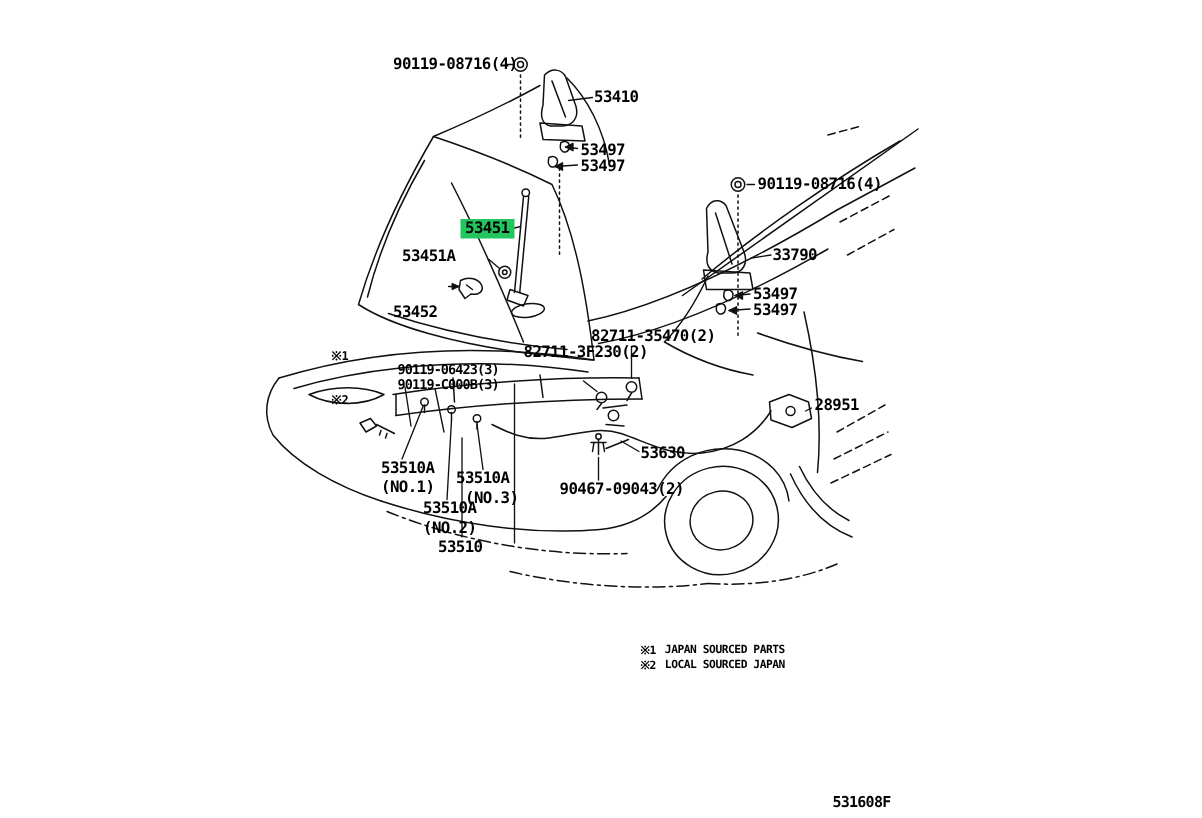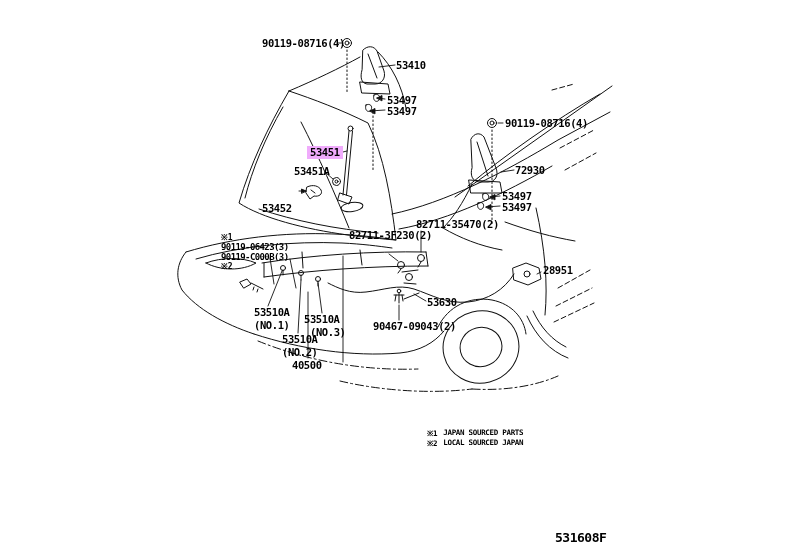--- a/index.html
+++ b/index.html
@@ -2,28 +2,28 @@
 <html><head>
 <meta charset="utf-8">
 <style>
   html,body{margin:0;padding:0;background:#ffffff;}
   body{width:801px;height:545px;overflow:hidden;position:relative;
        font-family:"DejaVu Sans Mono","Liberation Mono",monospace;color:#000;}
   .stage{position:absolute;left:0;top:0;width:801px;height:490px;}
   svg.art{position:absolute;left:0;top:0;}
   .callout{position:absolute;font-weight:bold;font-size:10.5px;letter-spacing:-0.4px;
            line-height:1;white-space:nowrap;cursor:default;}
-  .callout-sm{font-size:9px;letter-spacing:-0.6px;}
+  .callout-sm{font-size:9px;letter-spacing:-0.6px;margin-left:44px;}
   .marker{font-size:8px;letter-spacing:0;}
   .highlight{background:#00e6e6;padding:1px 3px;}
   .two-line div{line-height:1;}
   .two-line .sub{margin-top:2px;}
   .footnote{position:absolute;font-size:7.5px;font-weight:bold;letter-spacing:-0.3px;
             white-space:nowrap;display:flex;gap:6px;}
-  .code{position:absolute;font-size:13px;font-weight:bold;letter-spacing:-0.5px;white-space:nowrap;}
+  .code{position:absolute;font-size:10px;font-weight:bold;letter-spacing:-0.5px;white-space:nowrap;}
 </style>
 </head>
 <body>
 
 <div class="stage">
 
   <svg class="art" width="801" height="545" viewBox="0 0 801 545">
     <g fill="none" stroke="#111" stroke-width="1" stroke-linecap="round" stroke-linejoin="round">
 
       <g>
@@ -184,27 +184,27 @@
         <path d="M343,256 L343,362"></path>
       </g>
     </g>
   </svg>
 
   <div class="callout" style="left:262px;top:38px">90119-08716(4)</div>
   <div class="callout" style="left:396px;top:60px">53410</div>
   <div class="callout" style="left:387px;top:95px">53497</div>
   <div class="callout" style="left:387px;top:106px">53497</div>
   <div class="callout" style="left:505px;top:118px">90119-08716(4)</div>
-  <div class="callout highlight" style="left: 307px; top: 146px; background: #f0abfc;">53451</div>
-  <div class="callout" style="left:294px;top:166px">53451A</div>
+  <div class="callout highlight" style="left: 307px; top: 146px; background: #22c55e;">53451</div>
+  <div class="callout" style="left:268px;top:166px">53451A</div>
   <div class="callout" style="left:262px;top:203px">53452</div>
-  <div class="callout" style="left:515px;top:165px">72930</div>
+  <div class="callout" style="left:515px;top:165px">33790</div>
   <div class="callout" style="left:502px;top:191px">53497</div>
   <div class="callout" style="left:502px;top:202px">53497</div>
-  <div class="callout" style="left:416px;top:219px">82711-35470(2)</div>
+  <div class="callout" style="left:394px;top:219px">82711-35470(2)</div>
   <div class="callout" style="left:349px;top:230px">82711-3F230(2)</div>
 
   <div class="callout marker" style="left:221px;top:234px">※1</div>
   <div class="callout callout-sm" style="left:221px;top:243px">90119-06423(3)</div>
   <div class="callout callout-sm" style="left:221px;top:253px">90119-C000B(3)</div>
   <div class="callout marker" style="left:221px;top:263px">※2</div>
 
   <div class="callout" style="left:543px;top:265px">28951</div>
   <div class="callout" style="left:427px;top:297px">53630</div>
 
@@ -215,21 +215,21 @@
   <div class="callout two-line" style="left:304px;top:314px">
     <div>53510A</div>
     <div class="sub" style="margin-left:6px">(NO.3)</div>
   </div>
   <div class="callout two-line" style="left:282px;top:334px">
     <div>53510A</div>
     <div class="sub">(NO.2)</div>
   </div>
 
   <div class="callout" style="left:373px;top:321px">90467-09043(2)</div>
-  <div class="callout" style="left:292px;top:360px">40500</div>
+  <div class="callout" style="left:292px;top:360px">53510</div>
 
   <div class="footnote" style="left:427px;top:428px">
     <span>※1</span>
     <span>JAPAN SOURCED PARTS</span>
   </div>
   <div class="footnote" style="left:427px;top:438px">
     <span>※2</span>
     <span>LOCAL SOURCED JAPAN</span>
   </div>
 

